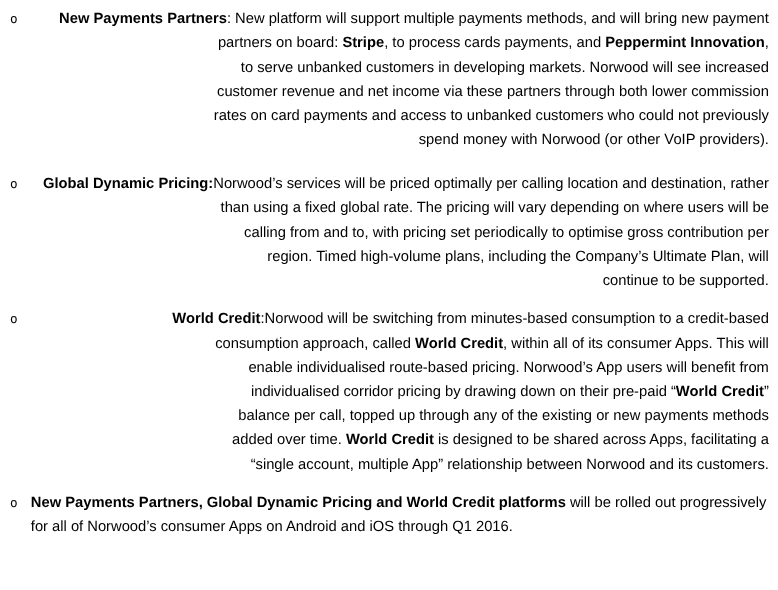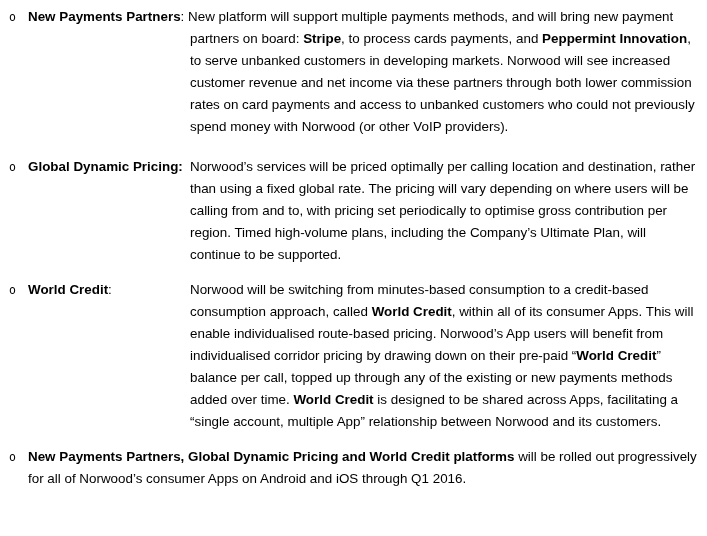--- a/index.html
+++ b/index.html
@@ -30,20 +30,21 @@
     left: 1px; top: 0;
     font-family: "DejaVu Sans Mono", monospace;
     font-size: 11.5px;
     line-height: 22px;
     color: #000000;
   }
   .para { margin: 0; }
   .para.hang {
     padding-left: 162px;
     text-indent: -162px;
+    text-align: right;
   }
   .label-cell {
     display: inline-block;
     width: 162px;
     text-indent: 0;
     vertical-align: top;
     white-space: nowrap;
   }
   .b { font-weight: bold; }
   .r { font-weight: normal; }

